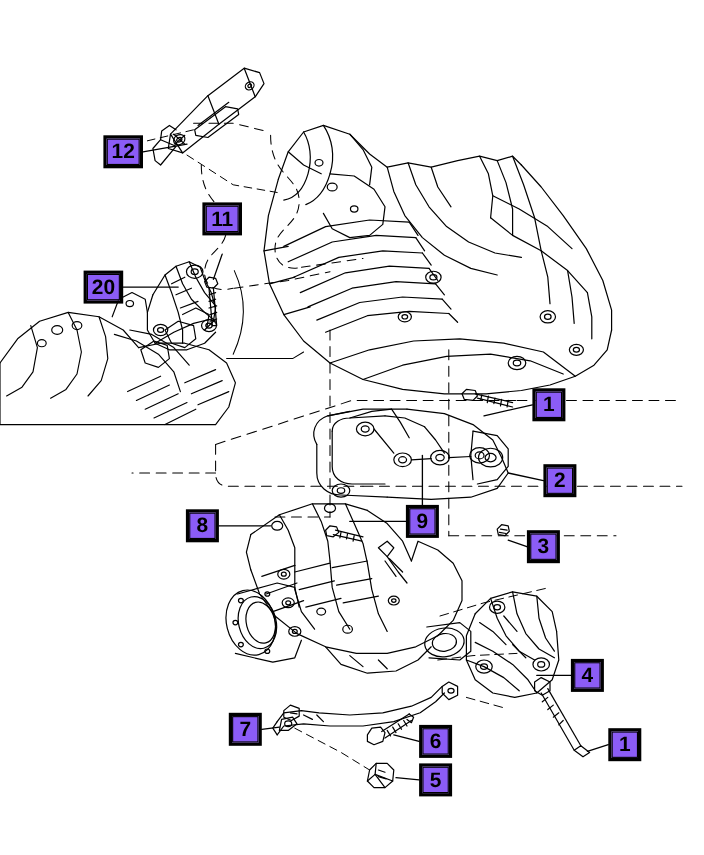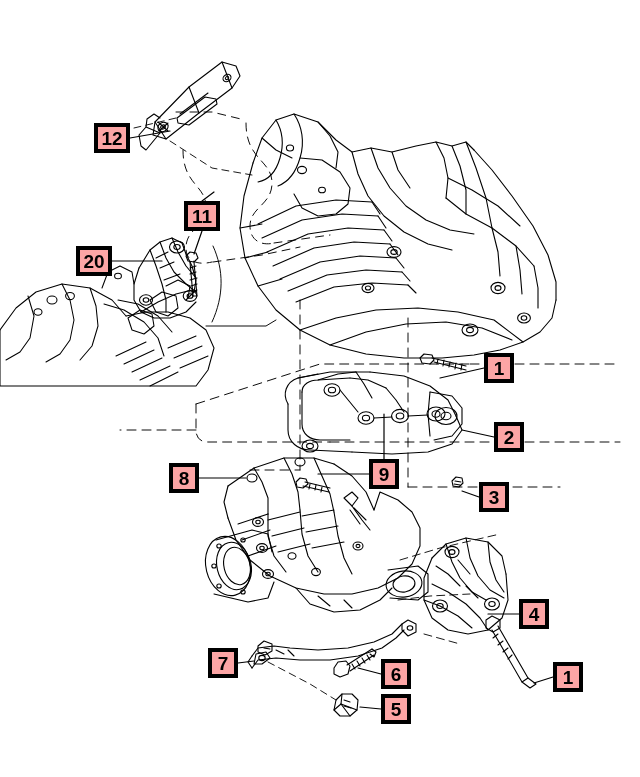--- a/index.html
+++ b/index.html
@@ -5,21 +5,21 @@
 <style>
   html,body{margin:0;padding:0;background:#ffffff;}
   body{width:640px;height:777px;position:relative;overflow:hidden;
        font-family:"Liberation Sans", sans-serif;}
   #stage{position:absolute;left:0;top:0;width:640px;height:777px;background:#fff;}
   #art{position:absolute;left:0;top:0;width:640px;height:777px;}
   .callout{position:absolute;box-sizing:border-box;
            background:#ffffff;border:3px solid #000;
            display:flex;align-items:center;justify-content:center;}
   .callout .inner{box-sizing:border-box;width:100%;height:100%;
-           border:1px solid #000;background:#fca5a5;
+           border:1px solid #000;background:#8b5cf6;
            display:flex;align-items:center;justify-content:center;
            font-weight:bold;font-size:19px;color:#000;line-height:1;
            font-family:"Liberation Sans", sans-serif;}
   .cw2{width:36px;height:30px;}
   .cw1{width:30px;height:30px;}
 </style>
 </head>
 <body>
 
 <div id="stage">
@@ -387,21 +387,21 @@
         <path d="M553 677 L534 683"></path>
         <path d="M381 709 L360 707"></path>
       </g>
 
     </g>
   </svg>
 
   <div class="callout cw2" style="left:94px;top:123px;">
     <div class="inner">12</div>
   </div>
-  <div class="callout cw2" style="left:184px;top:201px;">
+  <div class="callout cw2" style="left:184px;top:184px;">
     <div class="inner">11</div>
   </div>
   <div class="callout cw2" style="left:76px;top:246px;">
     <div class="inner">20</div>
   </div>
   <div class="callout cw1" style="left:484px;top:353px;">
     <div class="inner">1</div>
   </div>
   <div class="callout cw1" style="left:494px;top:422px;">
     <div class="inner">2</div>

